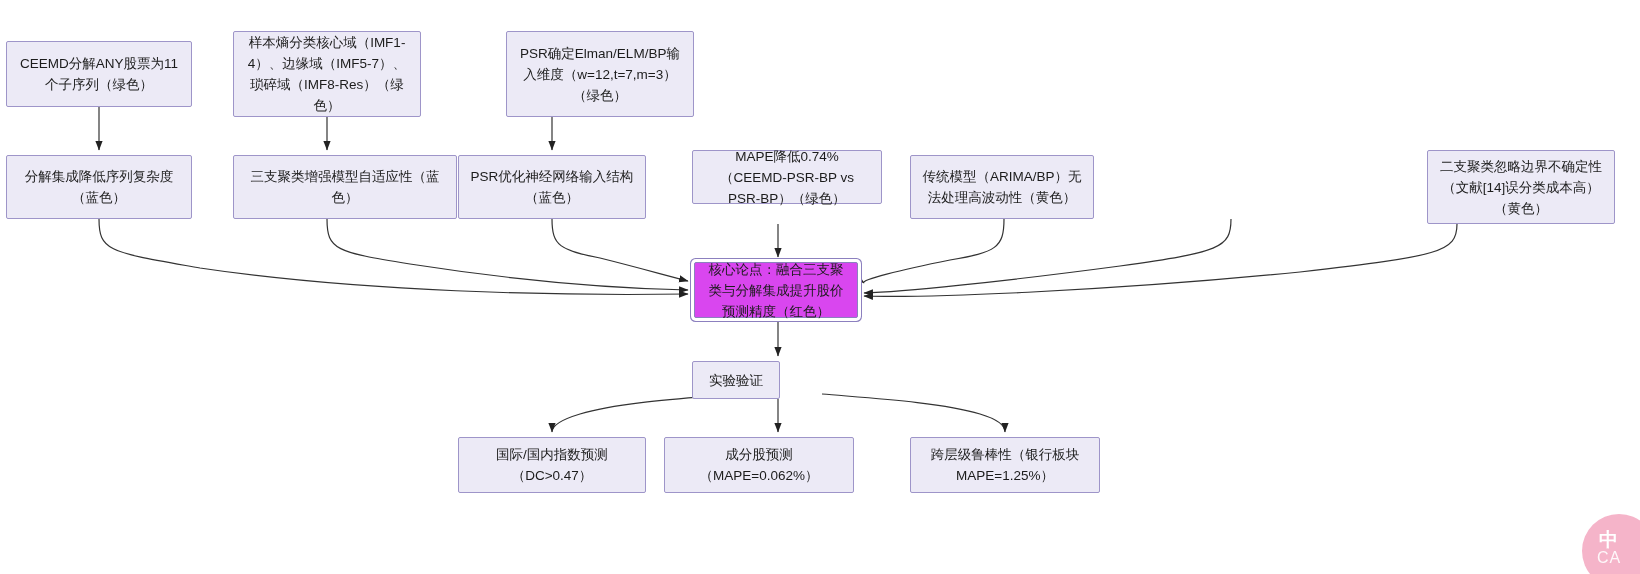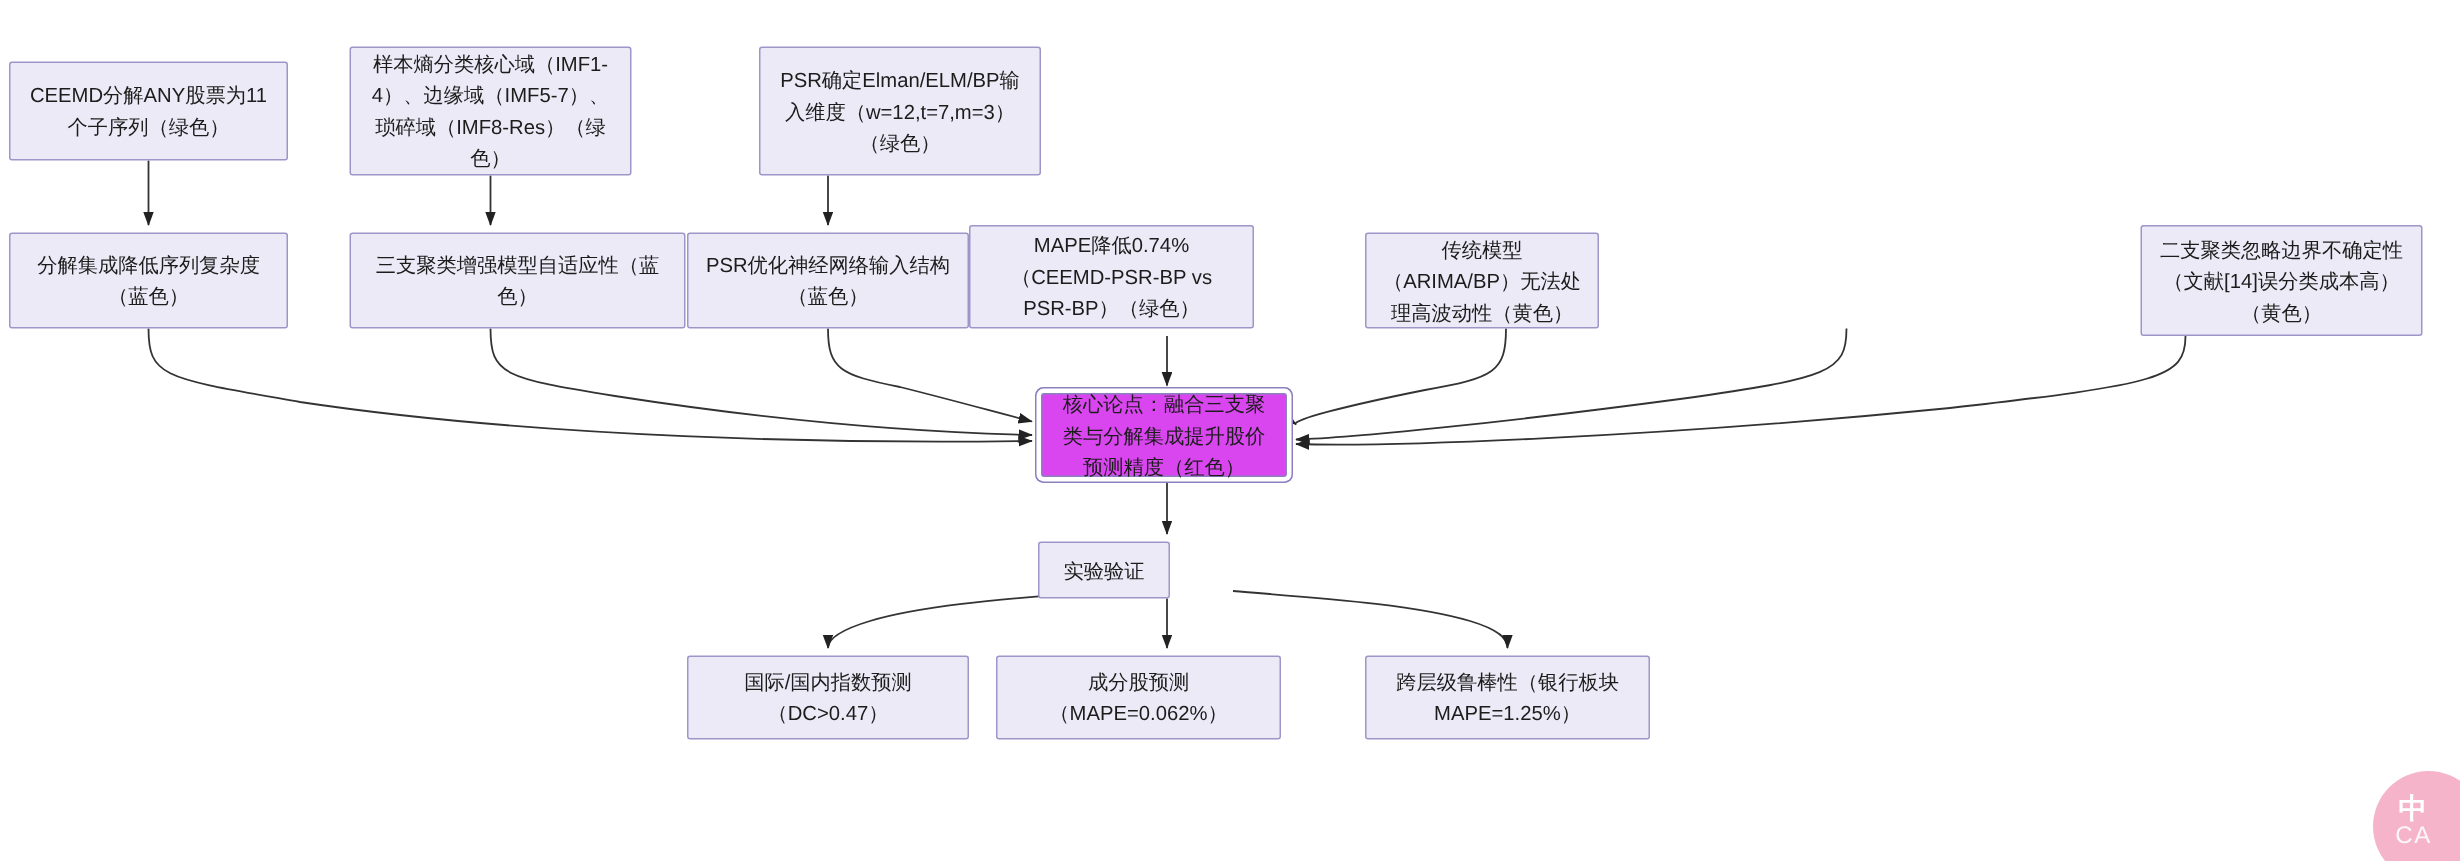--- a/index.html
+++ b/index.html
@@ -134,25 +134,25 @@
   </div>
 
   <div class="node" style="left:233px; top:155px; width:224px; height:64px;">
     <span class="label">三支聚类增强模型自适应性（蓝色）</span>
   </div>
 
   <div class="node" style="left:458px; top:155px; width:188px; height:64px;">
     <span class="label">PSR优化神经网络输入结构（蓝色）</span>
   </div>
 
-  <div class="node" style="left:646px; top:150px; width:190px; height:69px;">
+  <div class="node" style="left:692px; top:150px; width:190px; height:54px;">
     <span class="label">MAPE降低0.74%（CEEMD-PSR-BP vs PSR-BP）（绿色）</span>
   </div>
 
-  <div class="node" style="left:910px; top:155px; width:156px; height:64px;">
+  <div class="node" style="left:910px; top:155px; width:184px; height:64px;">
     <span class="label">传统模型（ARIMA/BP）无法处理高波动性（黄色）</span>
   </div>
 
 
   <div class="node" style="left:1427px; top:150px; width:188px; height:74px;">
     <span class="label">二支聚类忽略边界不确定性（文献[14]误分类成本高）（黄色）</span>
   </div>
 
   <div class="node core" style="left:694px; top:262px; width:164px; height:56px;">
     <span class="label">核心论点：融合三支聚类与分解集成提升股价预测精度（红色）</span>

